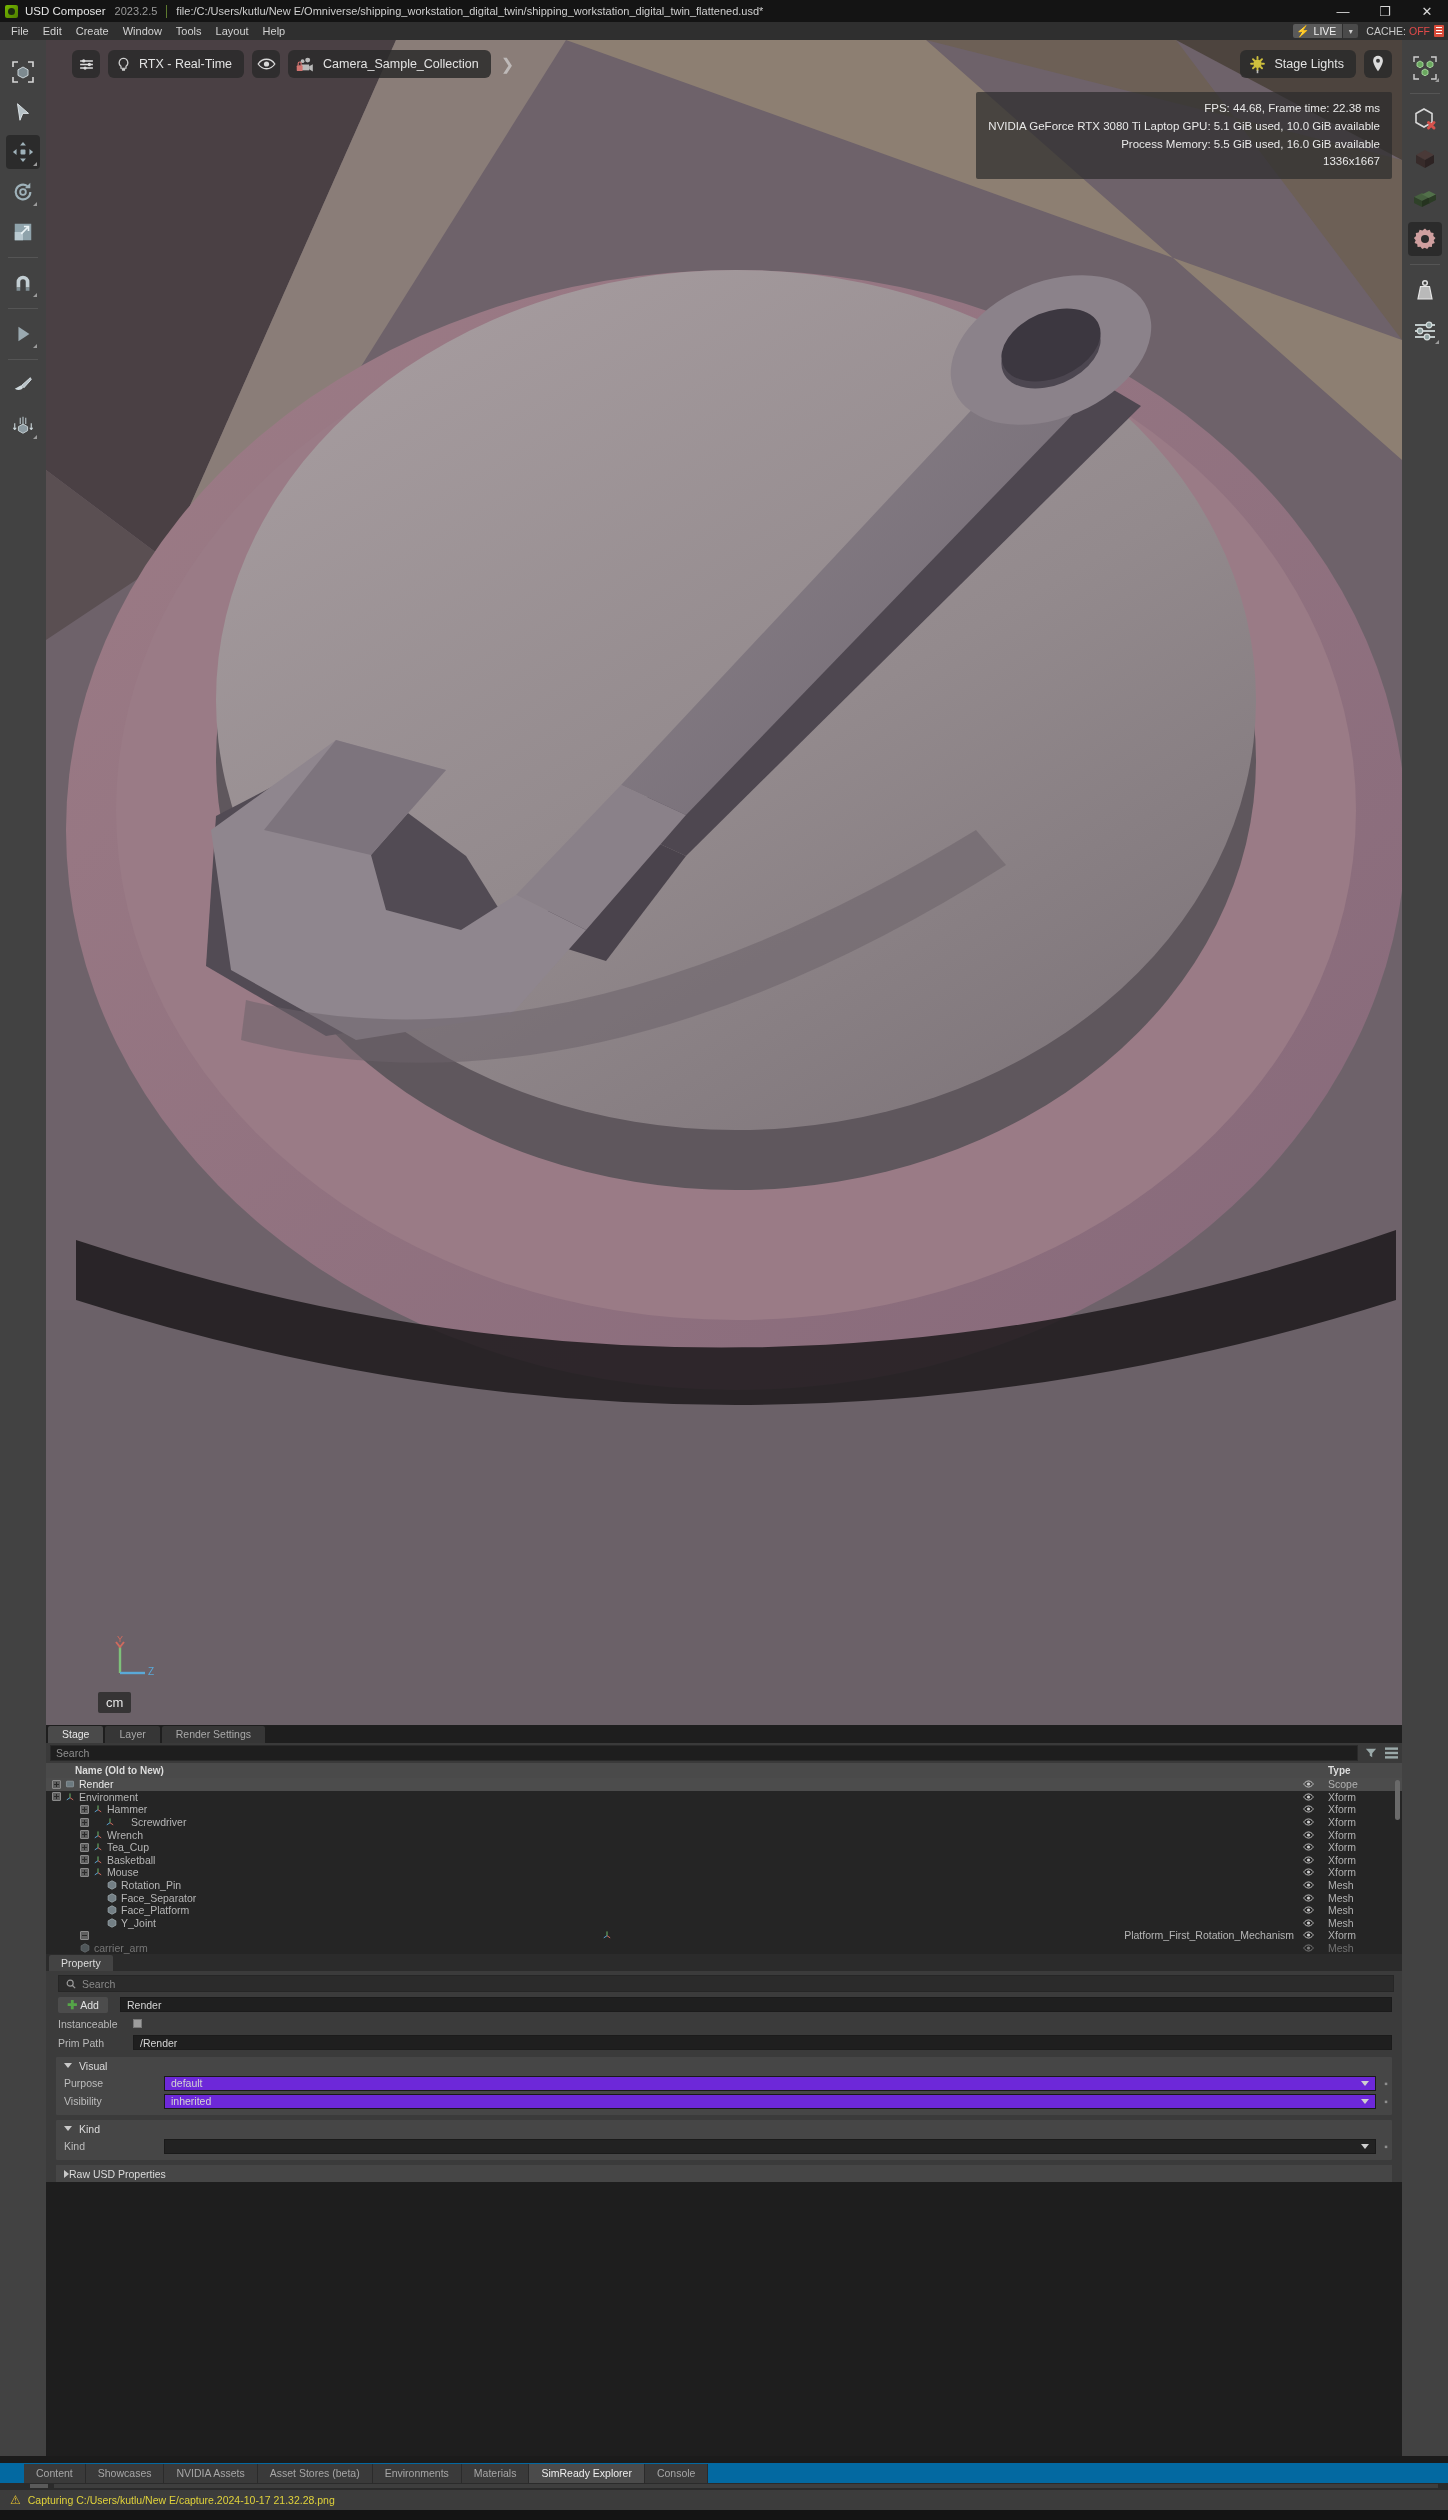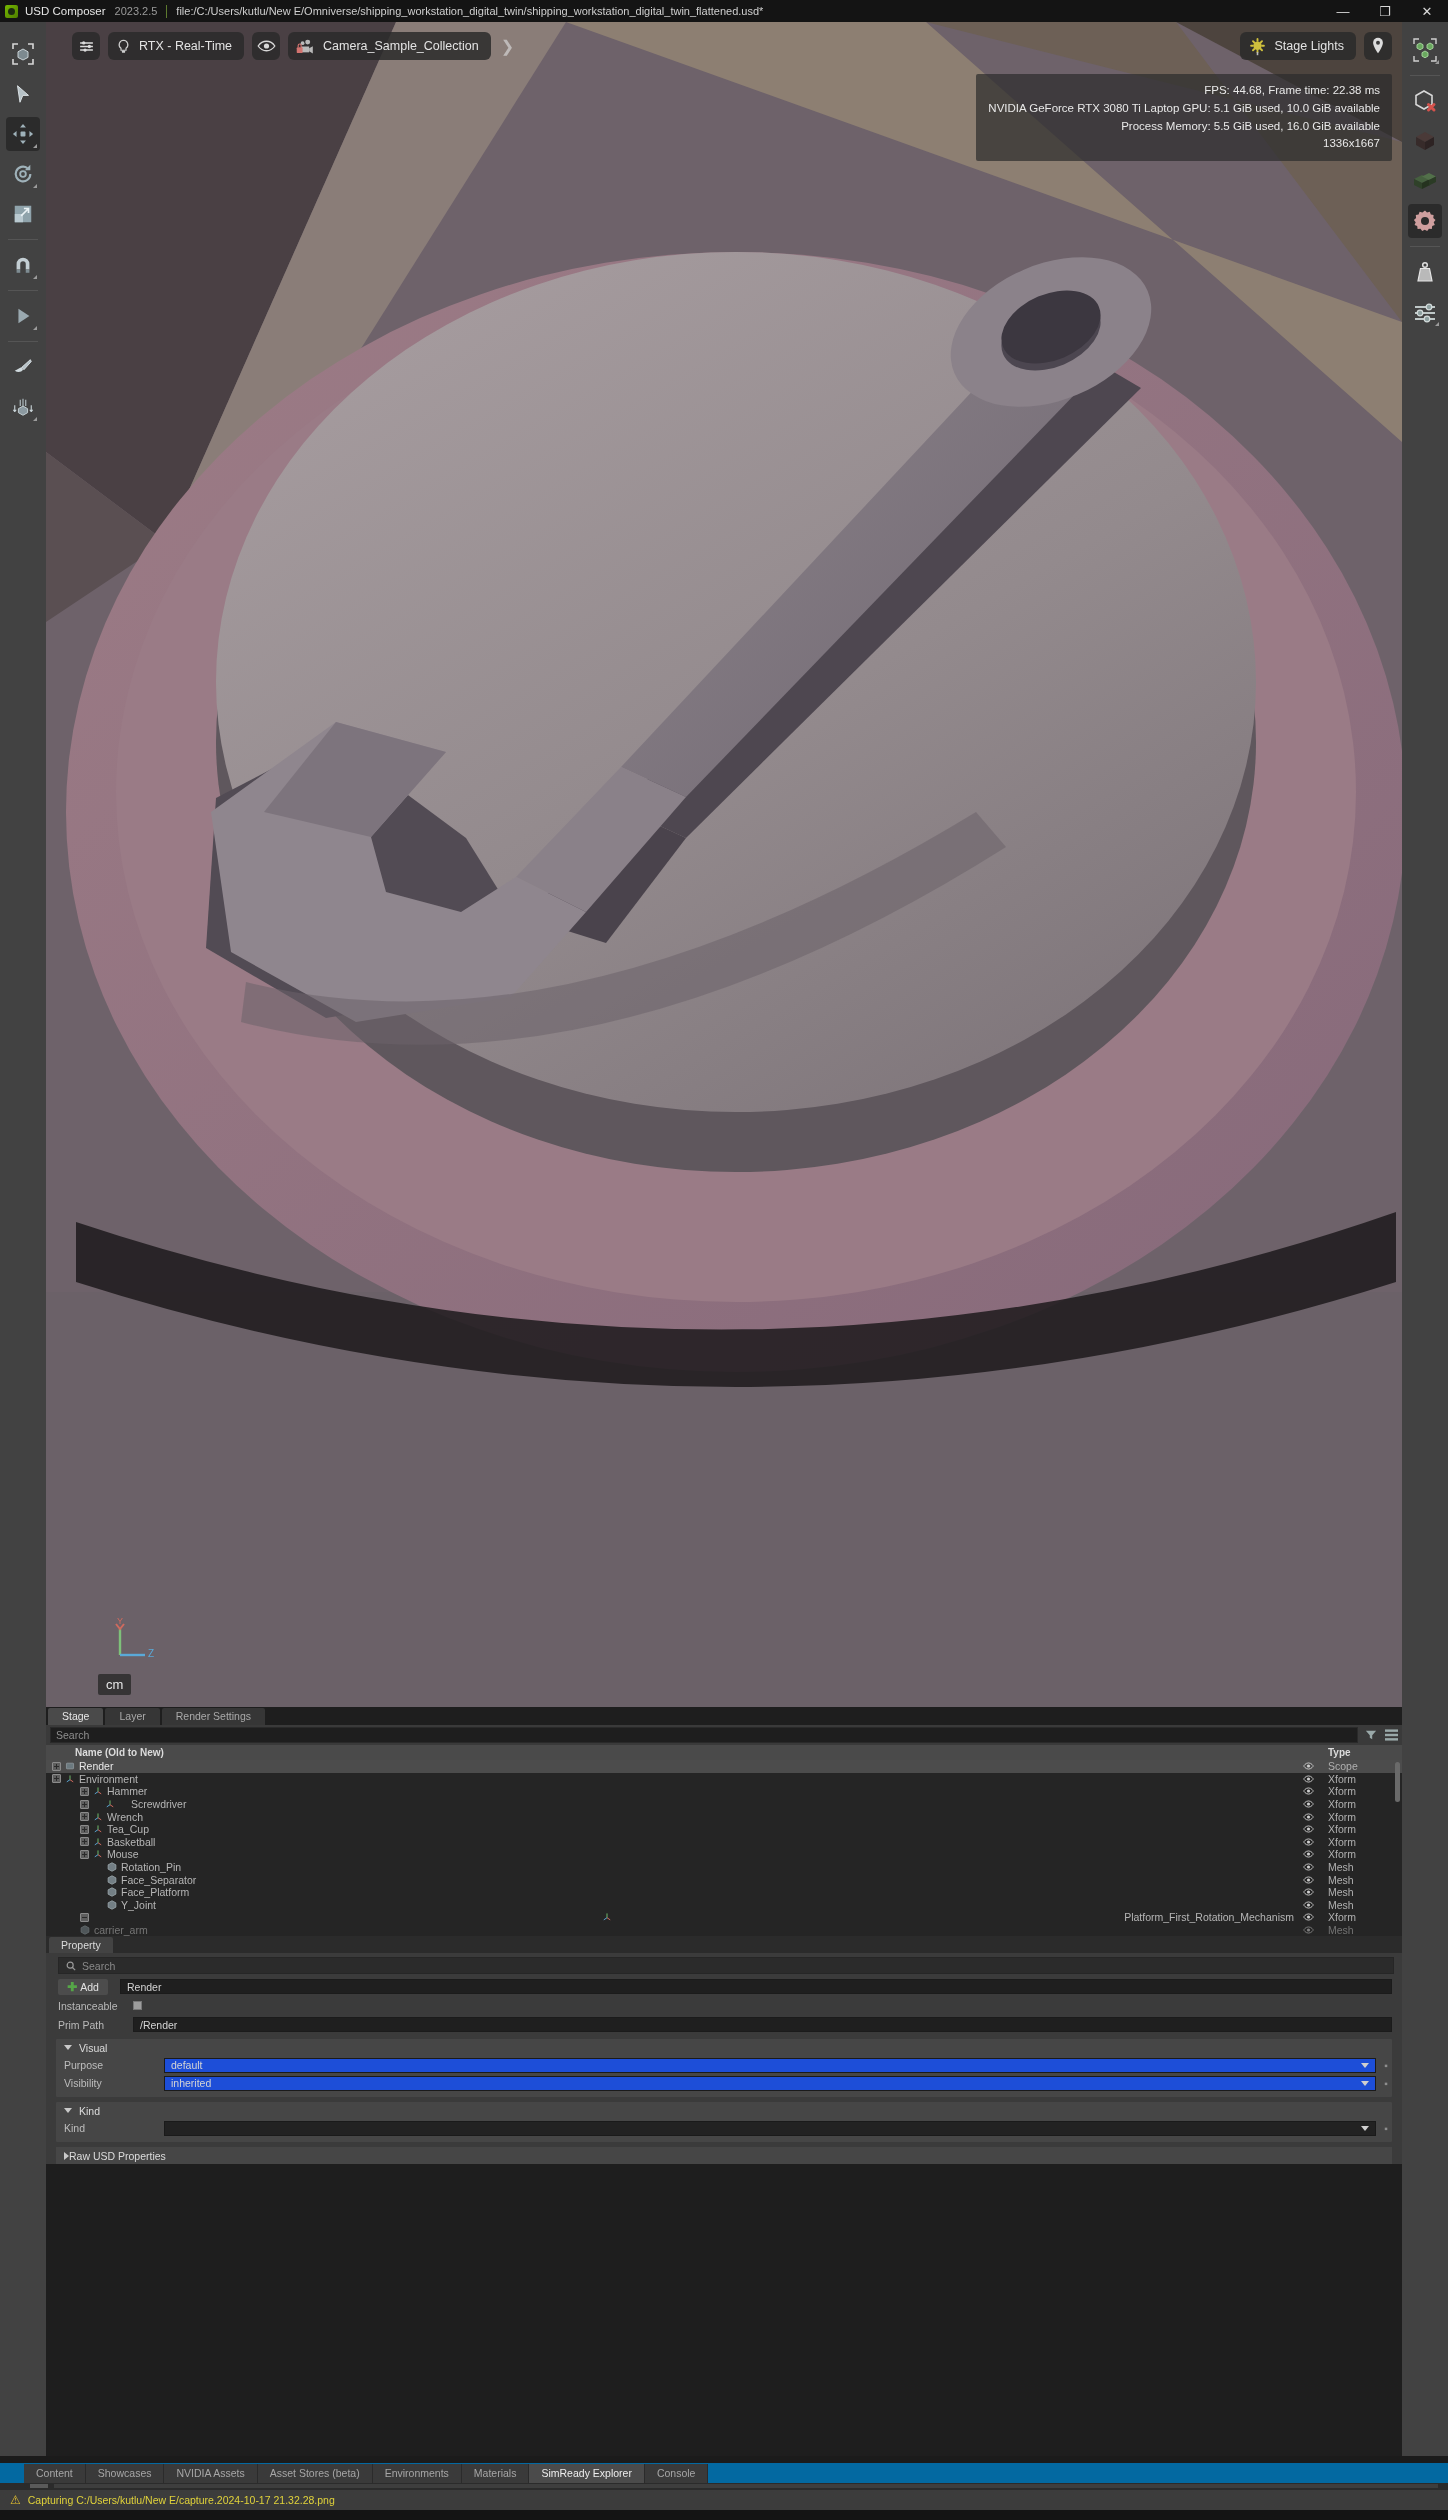--- a/index.html
+++ b/index.html
@@ -167,21 +167,21 @@
   .chk { width:9px; height:9px; background:#9d9d9d; border:1px solid #777; }
   .section {
     background:#464646; margin:5px 10px 0 10px; padding:0 0 5px 0; border-radius:1px;
   }
   .sec-head { display:flex; align-items:center; gap:7px; height:17px; padding-left:8px; font-size:10.5px; color:#dcdcdc; }
   .caret-d { width:0;height:0;border-left:4px solid transparent;border-right:4px solid transparent;border-top:5px solid #c9c9c9;}
   .caret-r { width:0;height:0;border-top:4px solid transparent;border-bottom:4px solid transparent;border-left:5px solid #c9c9c9;}
   .srow { display:flex; align-items:center; height:18px; padding-left:8px; }
   .srow .slabel { width:100px; font-size:10.5px; color:#bdbdbd; flex:none; }
   .sfield {
-    flex:1; height:15px; background:#1d4ed8; border:1px solid #1a1a1a; color:#d4d4d4;
+    flex:1; height:15px; background:#6d28d9; border:1px solid #1a1a1a; color:#d4d4d4;
     font-size:10.5px; padding:0 6px; line-height:14px; display:flex; align-items:center;
     justify-content:space-between; margin-right:4px;
   }
   .sfield.empty { background:#222; }
   .dd-caret { width:0;height:0;border-left:4px solid transparent;border-right:4px solid transparent;border-top:5px solid #cfcfcf;}
   .sdot { width:12px; text-align:center; font-size:10px; color:#8e8e8e; flex:none; }
   .raw-row {
     background:#464646; margin:5px 10px 0 10px; height:17px; display:flex; align-items:center;
     gap:0; padding-left:8px; font-size:10.5px; color:#dcdcdc;
   }
@@ -224,20 +224,40 @@
     <span class="title-ver">2023.2.5</span>
     <span class="title-sep"></span>
     <span class="title-path">file:/C:/Users/kutlu/New E/Omniverse/shipping_workstation_digital_twin/shipping_workstation_digital_twin_flattened.usd*</span>
     <div class="win-btns">
       <div class="win-btn">—</div>
       <div class="win-btn">❐</div>
       <div class="win-btn close">✕</div>
     </div>
   </div>
 
+  <div class="menubar">
+    <div class="menu-item">File</div>
+    <div class="menu-item">Edit</div>
+    <div class="menu-item">Create</div>
+    <div class="menu-item">Window</div>
+    <div class="menu-item">Tools</div>
+    <div class="menu-item">Layout</div>
+    <div class="menu-item">Help</div>
+
+    <div class="live-group">
+      <div class="live-pill">
+        <span class="bolt">⚡</span>
+        <span>LIVE</span>
+      </div>
+      <div class="live-caret">▾</div>
+      <span class="cache-lbl">CACHE:</span>
+      <span class="cache-val">OFF</span>
+      <span class="cache-ico"></span>
+    </div>
+  </div>
 
   <div class="main">
 
     <div class="ltoolbar">
       <div class="tool-btn">
         <svg width="24" height="24" viewBox="0 0 24 24">
           <path d="M2 7V2h5M17 2h5v5M22 17v5h-5M7 22H2v-5" fill="none" stroke="#d6d6d6" stroke-width="1.6"></path>
           <path d="M12 7l5 2.8v5.6L12 18l-5-2.6V9.8z" fill="#7d8a90" stroke="#c9d2d6" stroke-width="1"></path>
         </svg>
       </div>

